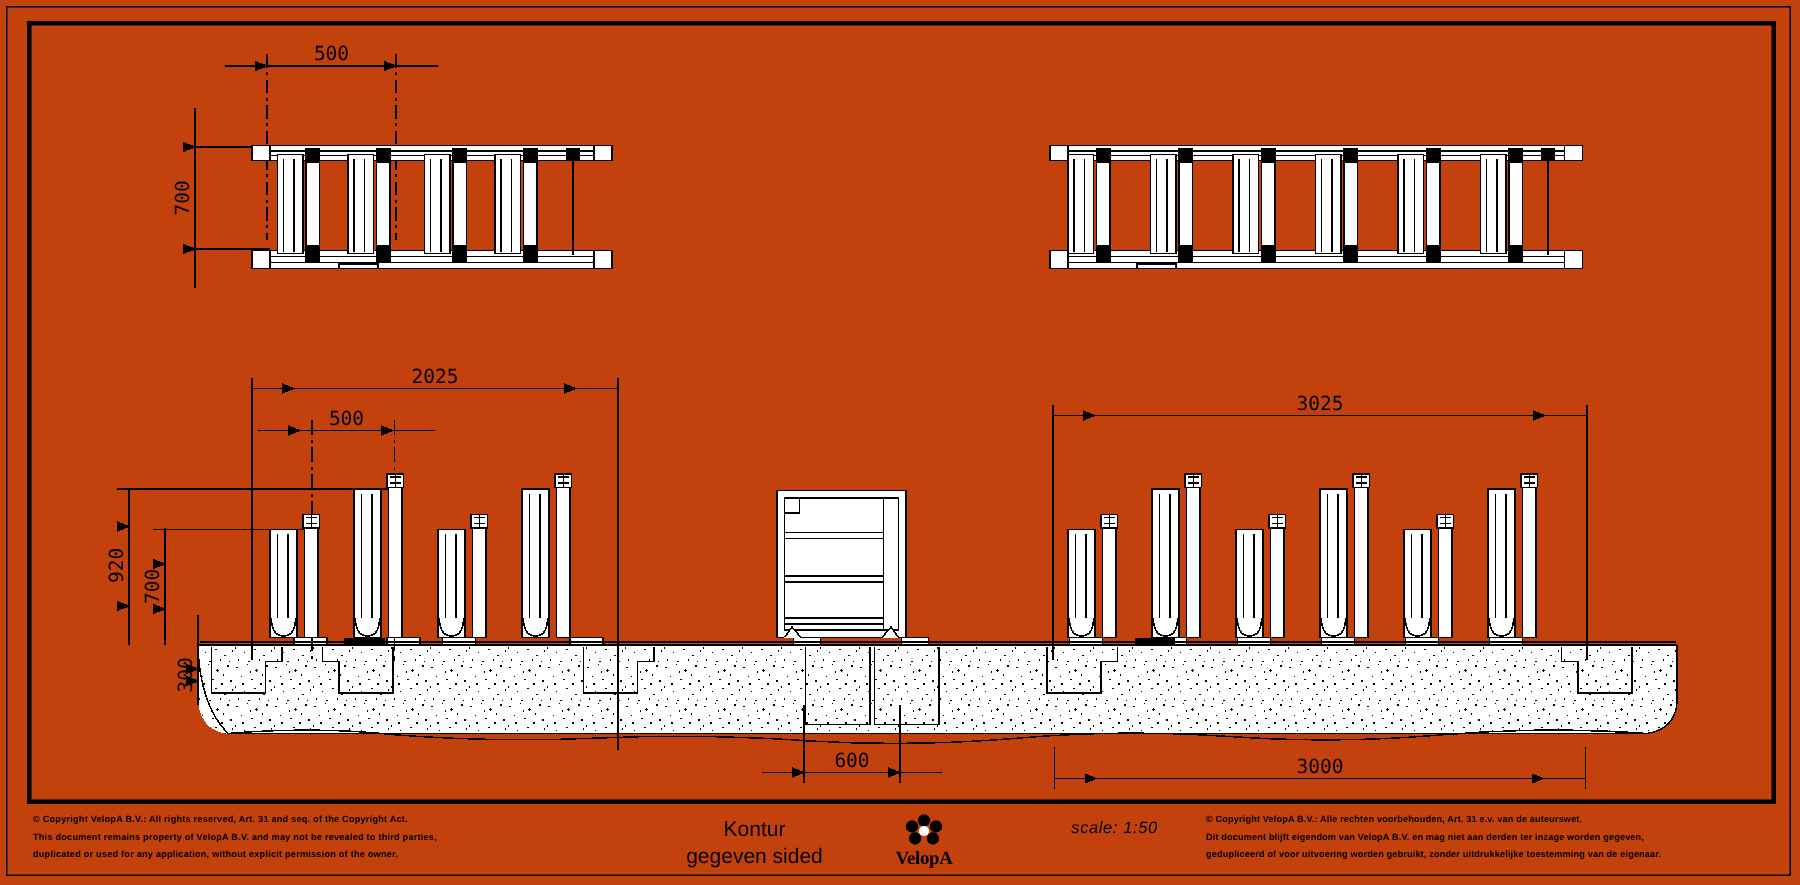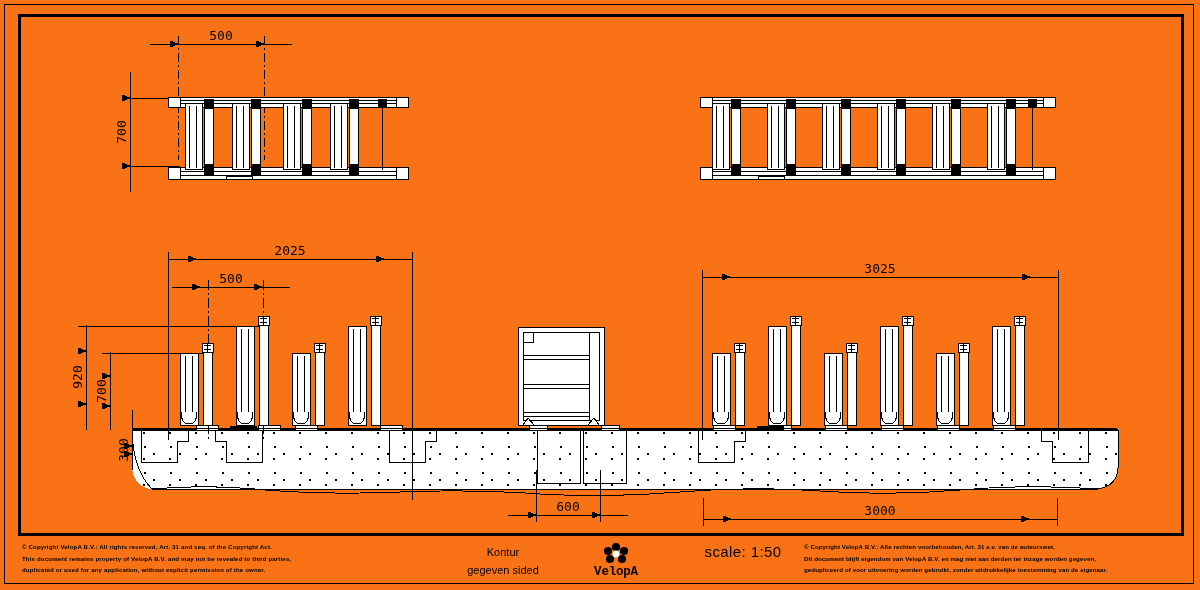--- a/index.html
+++ b/index.html
@@ -1,35 +1,35 @@
 <!DOCTYPE html>
 <html><head>
 <meta charset="utf-8">
 <style>
   html,body{margin:0;padding:0;background:#ffffff;}
   body{width:1200px;height:590px;font-family:"Liberation Sans",sans-serif;color:#000;overflow:hidden;}
-  #sheet{position:relative;width:1200px;height:590px;background:#f97316;}
+  #sheet{position:relative;width:1200px;height:590px;background:#c2410c;}
 
   
   .outer-frame{position:absolute;left:4px;top:4px;width:1190px;height:580px;border:1px solid #000;box-sizing:border-box;}
   .inner-frame{position:absolute;left:18px;top:14px;width:1166px;height:522px;border:3px solid #000;box-sizing:border-box;}
 
   
   .draw{position:absolute;left:0;top:0;width:1200px;height:590px;}
   .draw svg{display:block;}
 
   
   .title-block{position:absolute;left:18px;top:540px;width:1166px;height:44px;}
   .copy-left{position:absolute;left:4px;top:1px;width:350px;font-size:6.1px;line-height:11.6px;letter-spacing:.15px;font-weight:bold;white-space:nowrap;}
   .copy-right{position:absolute;left:786px;top:1px;width:380px;font-size:6.1px;line-height:11.6px;letter-spacing:.1px;font-weight:bold;white-space:nowrap;}
-  .tb-name{position:absolute;left:410px;top:3px;width:150px;text-align:center;font-size:11px;line-height:18px;}
-  .tb-scale{position:absolute;left:630px;top:3px;width:190px;text-align:center;font-size:15px;line-height:18px;letter-spacing:.4px;}
+  .tb-name{position:absolute;left:410px;top:3px;width:150px;text-align:center;font-size:14px;line-height:18px;}
+  .tb-scale{position:absolute;left:630px;top:3px;width:190px;text-align:center;font-size:11px;line-height:18px;letter-spacing:.4px;font-style:italic;}
   .tb-logo{position:absolute;left:558px;top:2px;width:80px;height:40px;}
   .tb-logo svg{display:block;margin:0 auto;}
-  .logo-word{font-family:Liberation Mono, monospace;font-weight:bold;font-size:12.5px;text-align:center;letter-spacing:-.2px;line-height:12px;}
+  .logo-word{font-family:Liberation Serif, serif;font-weight:bold;font-size:12.5px;text-align:center;letter-spacing:-.2px;line-height:12px;}
 </style>
 </head>
 <body>
 
 <div id="sheet">
 
   <div class="outer-frame"></div>
   <div class="inner-frame"></div>
 
   <div class="draw">

